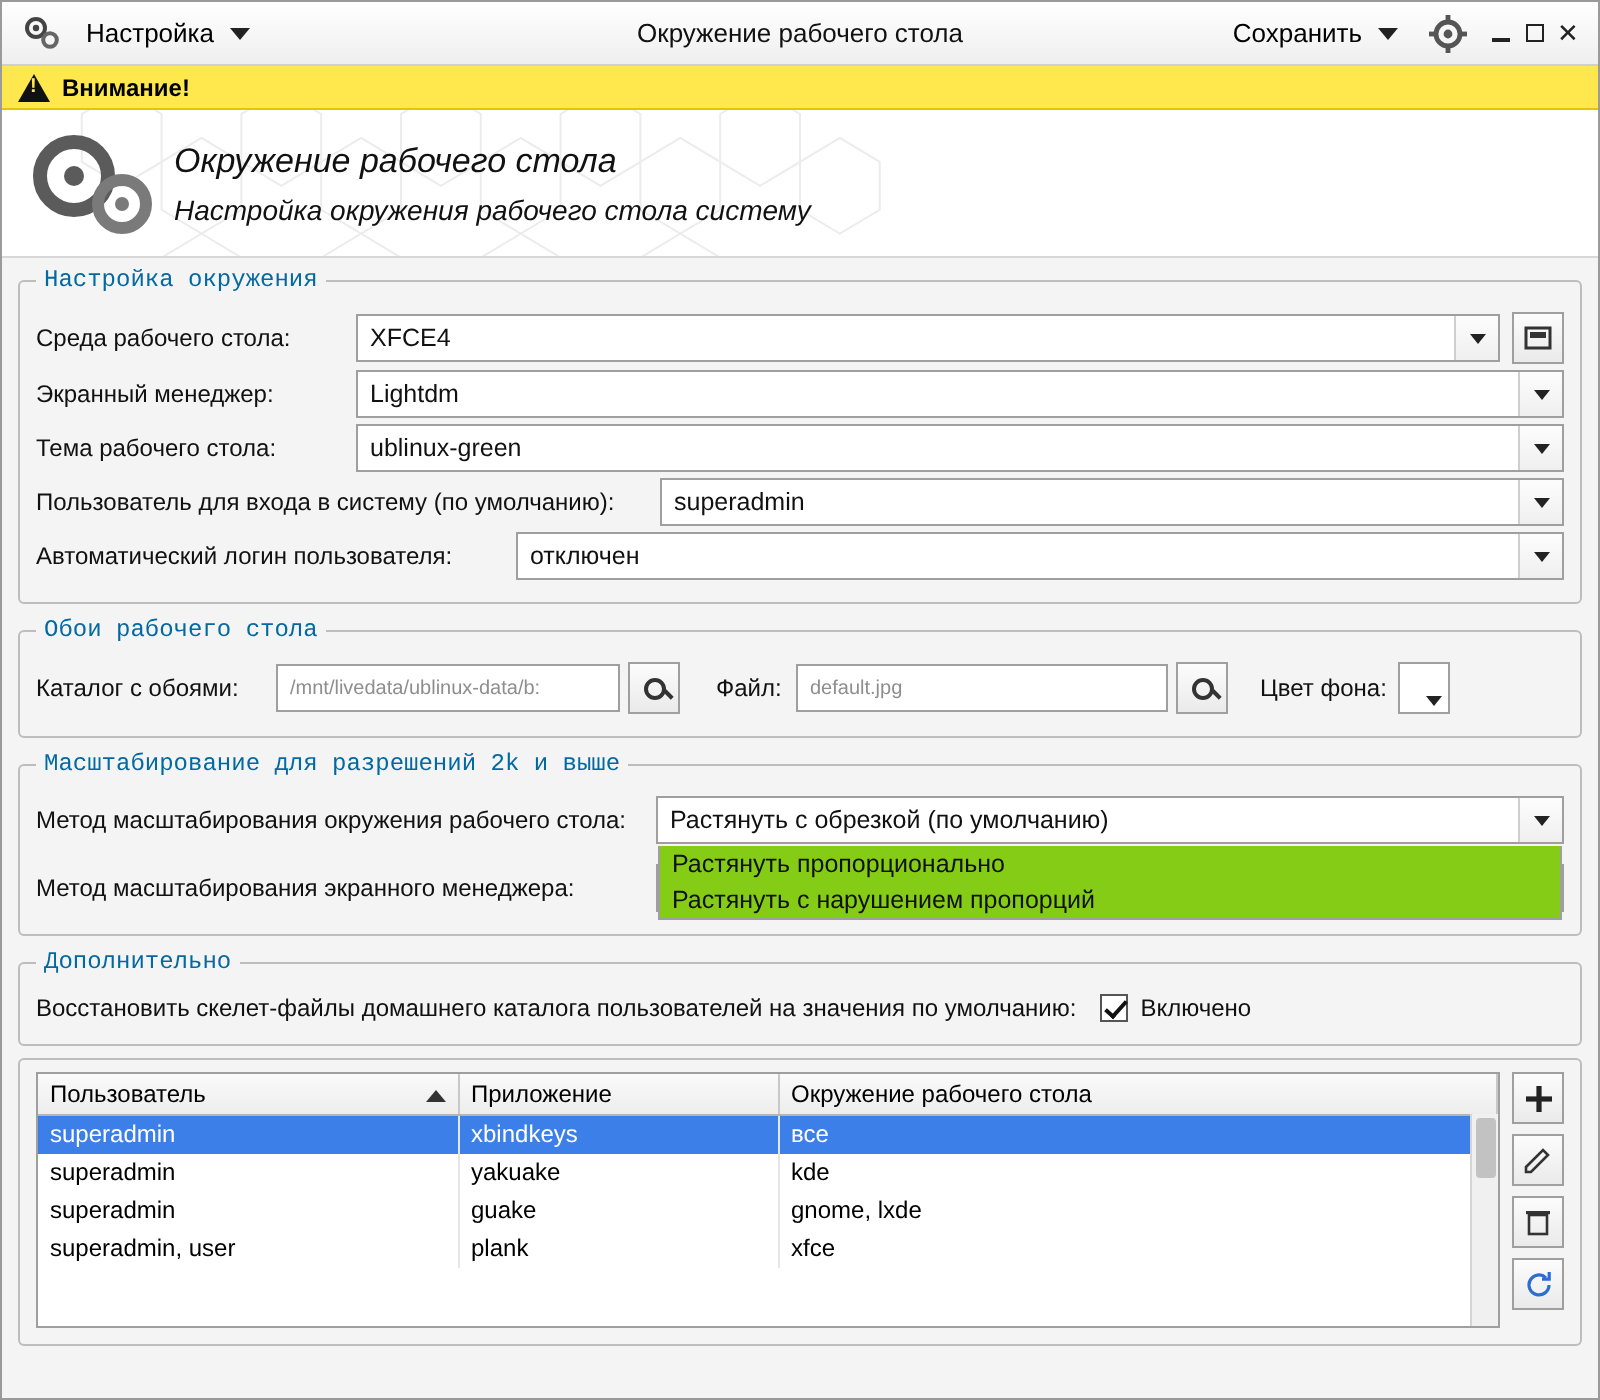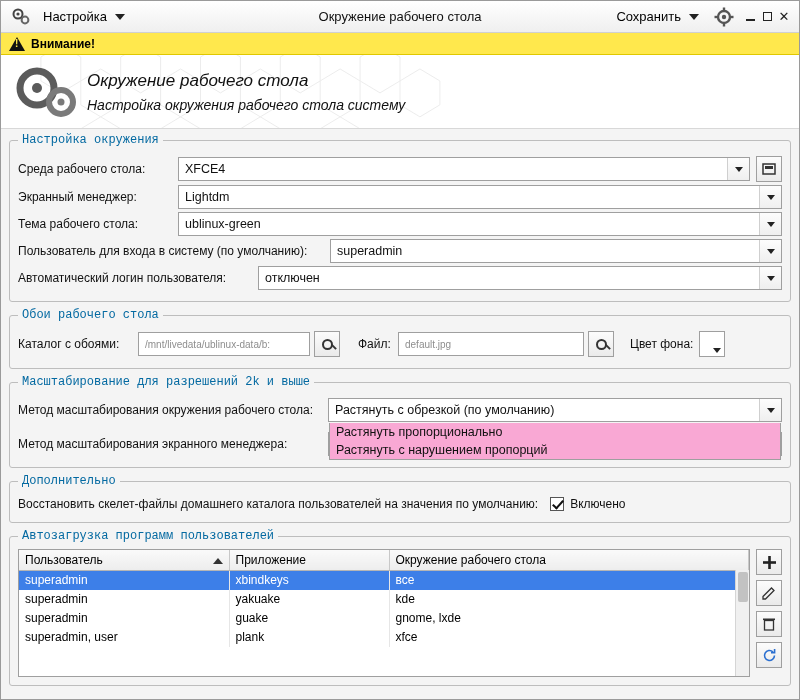--- a/index.html
+++ b/index.html
@@ -107,21 +107,21 @@
     background: linear-gradient(#fcfcfc,#eaeaea);
     display: flex; align-items: center; justify-content: center;
   }
   .mag { width: 11px; height: 11px; border: 2px solid #333; border-radius: 50%; position: relative; }
   .mag::after { content:""; position:absolute; width:6px; height:2px; background:#333; transform: rotate(45deg); right:-6px; bottom:0px;}
   .swatch { width: 26px; height: 26px; border: 1px solid #9f9f9f; background: #fff; position: relative; }
   .swatch .dn { position:absolute; right:3px; bottom:3px; }
   
   .dd-pop {
     position: absolute; left: 0; right: 0; top: 24px;
-    background: #f9a8d4; border: 1px solid #9f9f9f; border-top: none;
+    background: #84cc16; border: 1px solid #9f9f9f; border-top: none;
     z-index: 20;
   }
   .dd-pop div { padding: 2px 6px; font-size: 12.5px; }
   
   .cb { width: 14px; height: 14px; border: 1px solid #555; background: #fff; position: relative; display: inline-block; }
   .cb::after {
     content: ""; position: absolute; left: 4px; top: 0px;
     width: 4px; height: 9px; border: solid #111; border-width: 0 2px 2px 0;
     transform: rotate(42deg);
   }
@@ -354,21 +354,20 @@
     <fieldset>
       <legend>Дополнительно</legend>
       <div class="row">
         <span class="lbl">Восстановить скелет-файлы домашнего каталога пользователей на значения по умолчанию:</span>
         <span class="cb" style="margin-left:12px"></span>
         <span class="lbl" style="margin-left:6px">Включено</span>
       </div>
     </fieldset>
 
     <fieldset>
-      <legend>Автозагрузка программ пользователей</legend>
       <div class="tbl-wrap">
         <div class="tbl">
           <table>
             <colgroup>
                 <col style="width:210px">
                 <col style="width:160px">
                 <col>
               </colgroup>
             <thead>
               <tr>

